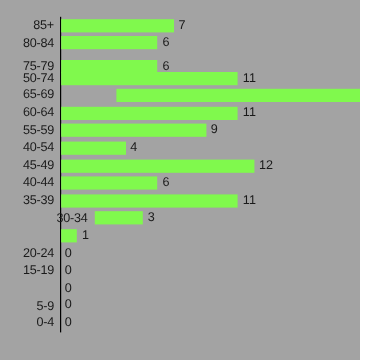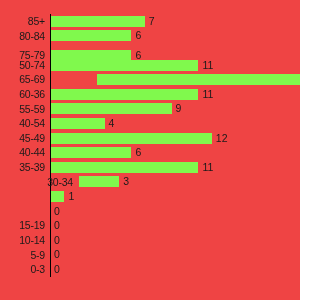--- a/index.html
+++ b/index.html
@@ -7,21 +7,21 @@
     padding: 0;
     background: #ffffff;
   }
   body {
     font-family: "Liberation Sans", sans-serif;
   }
   #chart-root {
     position: relative;
     width: 300px;
     height: 300px;
-    background: #ef4444;
+    background: #a3a3a3;
     overflow: hidden;
   }
   .chart-area {
     position: absolute;
     left: 0;
     top: 0;
     width: 300px;
     height: 300px;
   }
   .row {
@@ -105,21 +105,21 @@
         </div>
       </div>
       <div class="row" style="top: 72.4px;">
         <div class="cat-label">65-69</div>
         <div class="bar-wrap" style="left: 51px; margin-left: 46px;">
           <span class="bar" style="width: 214.4px; background: rgb(128, 249, 77);"></span>
           <span class="val-label">16</span>
         </div>
       </div>
       <div class="row" style="top: 87px;">
-        <div class="cat-label">60-36</div>
+        <div class="cat-label">60-64</div>
         <div class="bar-wrap" style="left: 51px;">
           <span class="bar" style="width: 147.4px; background: rgb(128, 249, 77);"></span>
           <span class="val-label">11</span>
         </div>
       </div>
       <div class="row" style="top: 101.6px;">
         <div class="cat-label">55-59</div>
         <div class="bar-wrap" style="left: 51px;">
           <span class="bar" style="width: 120.6px; background: rgb(128, 249, 77);"></span>
           <span class="val-label">9</span>
@@ -160,47 +160,47 @@
           <span class="val-label">3</span>
         </div>
       </div>
       <div class="row" style="top: 189.2px;">
         <div class="bar-wrap" style="left: 51px;">
           <span class="bar" style="width: 13.4px; background: rgb(128, 249, 77);"></span>
           <span class="val-label">1</span>
         </div>
       </div>
       <div class="row" style="top: 203.8px;">
+        <div class="cat-label">20-24</div>
         <div class="bar-wrap" style="left: 51px;">
           <span class="bar" style="width: 0px; background: rgb(128, 249, 77);"></span>
           <span class="val-label" style="margin-left: 3px;">0</span>
         </div>
       </div>
       <div class="row" style="top: 218.4px;">
         <div class="cat-label">15-19</div>
         <div class="bar-wrap" style="left: 51px;">
           <span class="bar" style="width: 0px; background: rgb(128, 249, 77);"></span>
           <span class="val-label" style="margin-left: 3px;">0</span>
         </div>
       </div>
       <div class="row" style="top: 233px;">
-        <div class="cat-label">10-14</div>
         <div class="bar-wrap" style="left: 51px;">
           <span class="bar" style="width: 0px; background: rgb(128, 249, 77);"></span>
           <span class="val-label" style="margin-left: 3px;">0</span>
         </div>
       </div>
       <div class="row" style="top: 247.6px;">
         <div class="cat-label">5-9</div>
         <div class="bar-wrap" style="left: 51px;">
           <span class="bar" style="width: 0px; background: rgb(128, 249, 77);"></span>
           <span class="val-label" style="margin-left: 3px;">0</span>
         </div>
       </div>
       <div class="row" style="top: 262.2px;">
-        <div class="cat-label">0-3</div>
+        <div class="cat-label">0-4</div>
         <div class="bar-wrap" style="left: 51px;">
           <span class="bar" style="width: 0px; background: rgb(128, 249, 77);"></span>
           <span class="val-label" style="margin-left: 3px;">0</span>
         </div>
       </div>
     </div>
 </div>
 
 </body></html>

